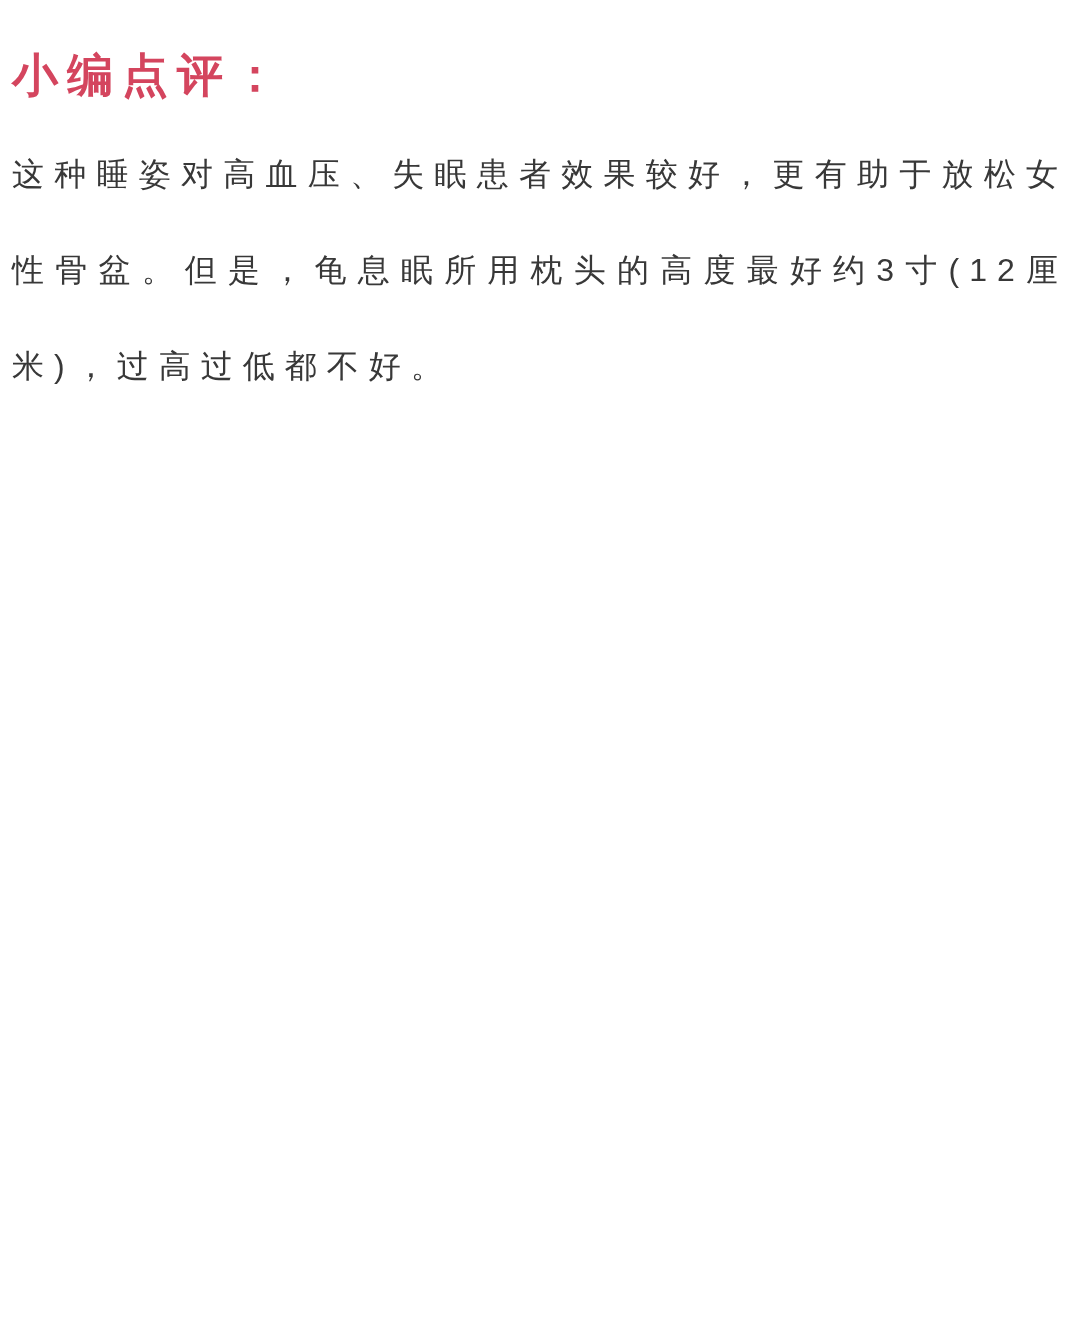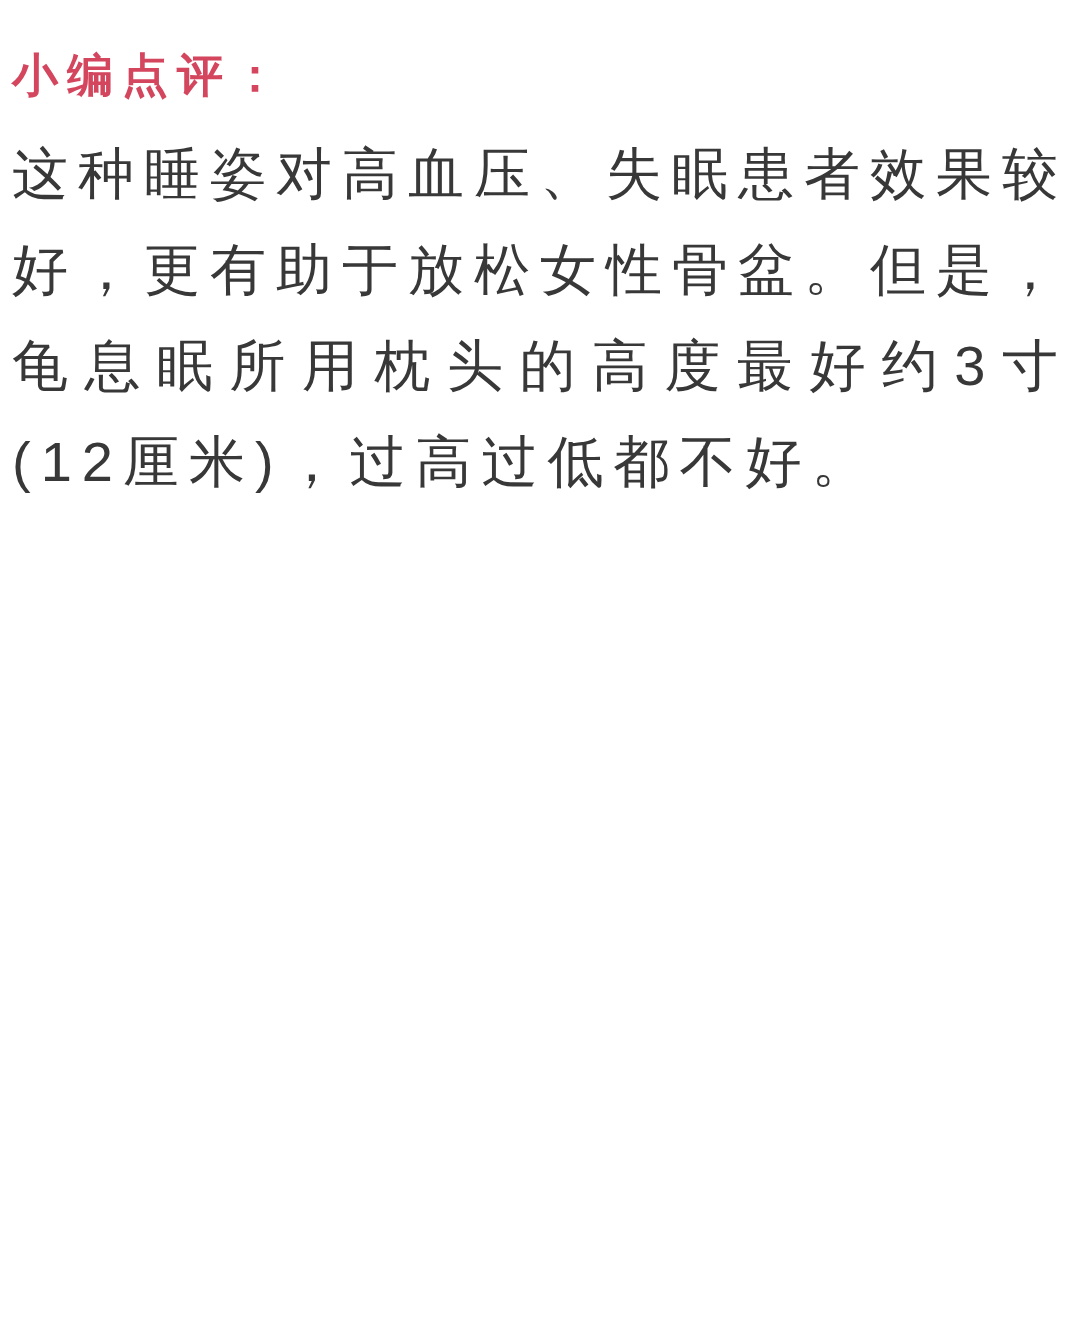--- a/index.html
+++ b/index.html
@@ -24,21 +24,21 @@
   .heading {
     font-size: 46px;
     font-weight: bold;
     letter-spacing: 9px;
     line-height: 1.2;
     white-space: nowrap;
   }
   .heading-red   { top: 48px; }
   .heading-teal  { top: 626px; letter-spacing: 12px; font-size: 48px; }
   .para {
-    font-size: 56px;
+    font-size: 32px;
     line-height: 96px;
     letter-spacing: 10px;
     color: #383838;
     text-align: justify;
     text-justify: inter-ideograph;
     font-weight: 400;
   }
   .para-1 { top: 126px; }
   .para-2 { top: 806px; }
 </style>

